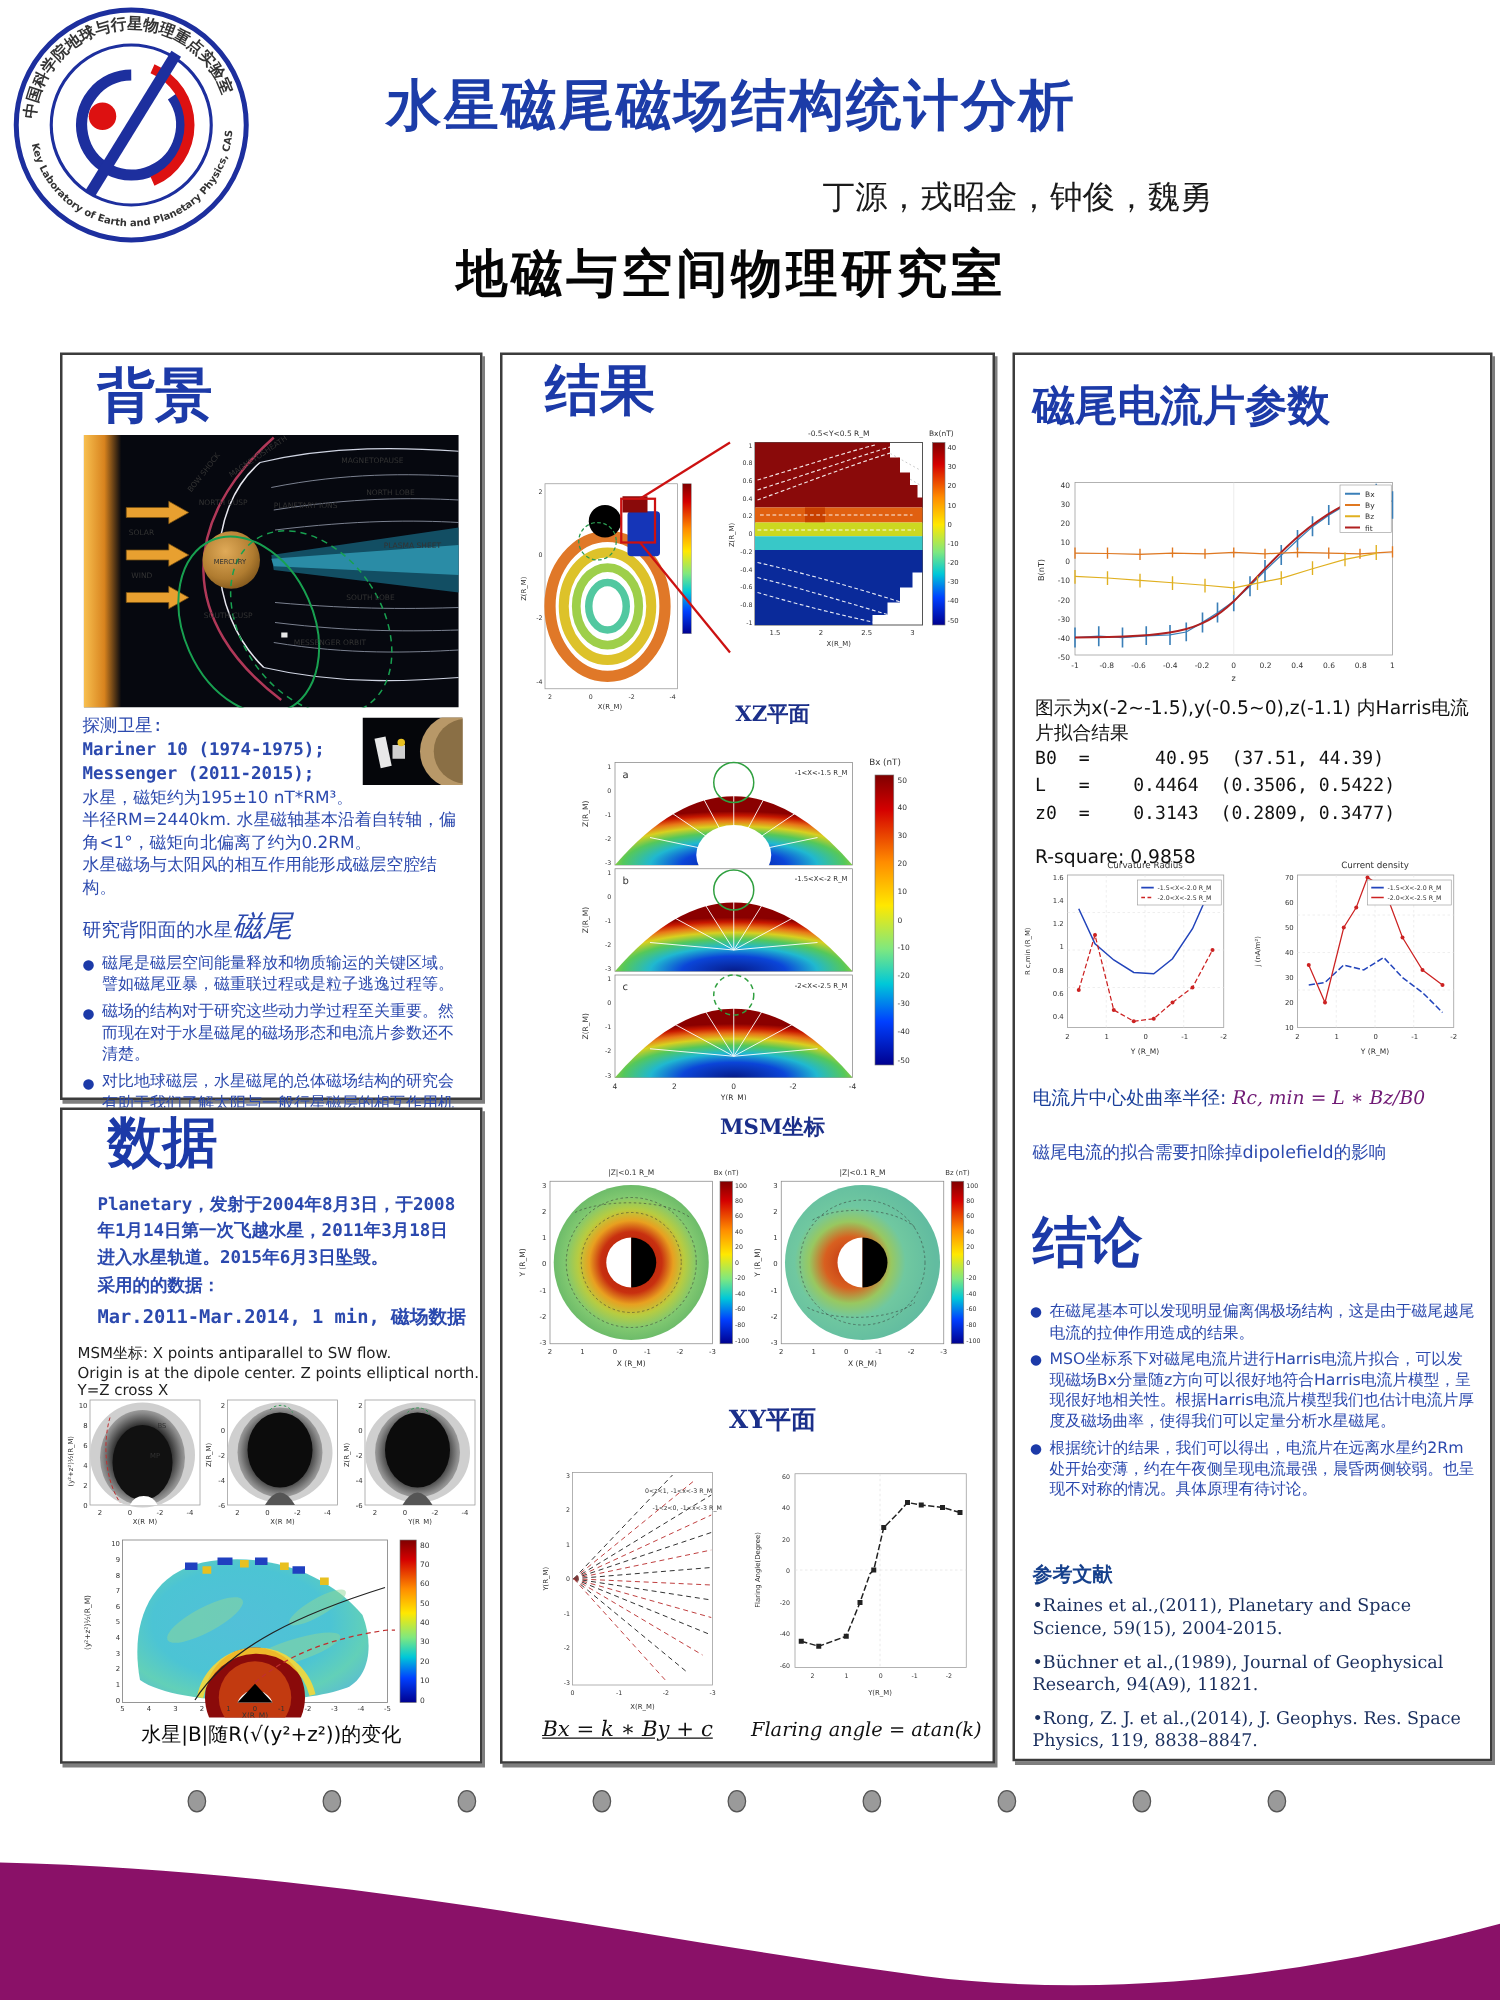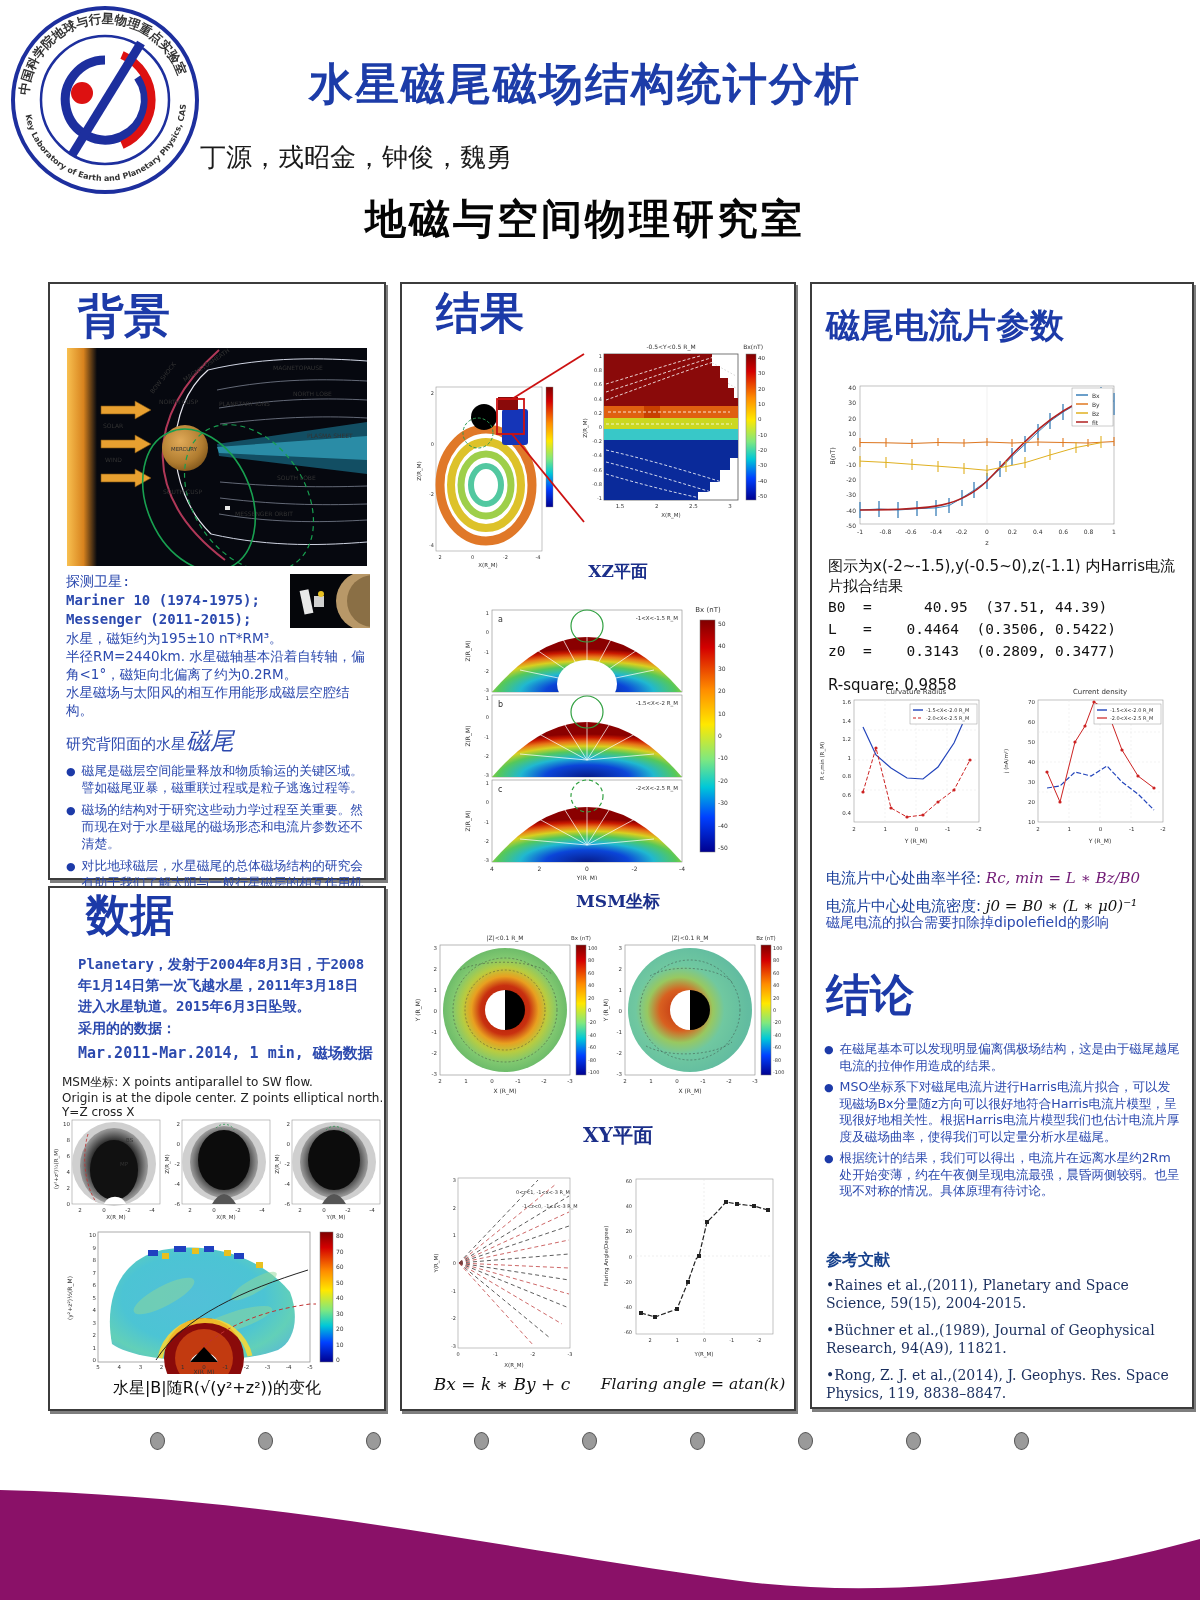--- a/index.html
+++ b/index.html
@@ -102,21 +102,21 @@
       <textPath href="#lpBot" startOffset="6%">Key Laboratory of Earth and Planetary Physics, CAS</textPath>
     </text>
     <g>
       <path d="M95,55 A40,40 0 1 0 128,72" fill="none" stroke="#1d2f9e" stroke-width="9"></path>
       <path d="M112,50 A49,49 0 0 1 112,140" fill="none" stroke="#dd1111" stroke-width="8"></path>
       <circle cx="72" cy="88" r="11" fill="#dd1111"></circle>
       <line x1="131" y1="38" x2="62" y2="150" stroke="#1d2f9e" stroke-width="9"></line>
     </g>
   </svg>
   <div class="abs" style="left:200px;top:55px;width:770px;text-align:center;font-size:44px;font-weight:bold;color:#1c3ca8;letter-spacing:2px;">水星磁尾磁场结构统计分析</div>
-  <div class="abs" style="left:200px;top:140px;width:770px;text-align:left;font-size:26px;color:#1a1a1a;">丁源，戎昭金，钟俊，魏勇</div>
+  <div class="abs" style="left:200px;top:140px;width:770px;text-align:right;font-size:26px;color:#1a1a1a;">丁源，戎昭金，钟俊，魏勇</div>
   <div class="abs" style="left:160px;top:192px;width:850px;text-align:center;font-size:41px;font-weight:bold;color:#050505;letter-spacing:3px;">地磁与空间物理研究室</div>
 </div>
 
 <div class="box" style="left:48px;top:282px;width:334px;height:594px;">
   <div class="abs sec-title" style="left:28px;top:8px;font-size:46px;">背景</div>
 
   <svg class="abs" style="left:17px;top:64px" width="300" height="218" viewBox="0 0 300 218">
     <rect width="300" height="218" fill="#06080f"></rect>
     <rect width="30" height="218" fill="url(#sung)"></rect>
     <g fill="#e8a030" stroke="#7a5210" stroke-width="0.6">
@@ -717,21 +717,21 @@
           <text x="52" y="178">2</text>
           <text x="79.25" y="178">1</text>
           <text x="106.5" y="178">0</text>
           <text x="133.75" y="178">-1</text>
           <text x="161" y="178">-2</text>
         </g>
     <text x="10" y="92" font-size="5.5" transform="rotate(-90 10 92)" text-anchor="middle">Flaring Angle(Degree)</text>
     <text x="106" y="192" font-size="5.5" text-anchor="middle">Y(R_M)</text>
   </svg>
 
-  <div class="abs serif" style="left:10px;top:1090px;width:180px;text-align:center;font-size:17px;font-style:italic;color:#111;">Bx = k ∗ By + c</div>
+  <div class="abs serif" style="left:10px;top:1090px;width:180px;text-align:center;font-size:17px;font-style:italic;color:#111;text-decoration:underline;">Bx = k ∗ By + c</div>
   <div class="abs serif" style="left:196px;top:1091px;width:190px;text-align:center;font-size:15.5px;font-style:italic;color:#111;">Flaring angle = atan(k)</div>
 </div>
 
 <div class="box" style="left:810px;top:282px;width:380px;height:1123px;">
   <div class="abs sec-title" style="left:14px;top:24px;font-size:34px;">磁尾电流片参数</div>
 
   <svg class="abs" style="left:14px;top:92px" width="300" height="172" viewBox="0 0 300 172">
     <rect x="34" y="10" width="254" height="138" fill="#fff" stroke="#999" stroke-width="0.6"></rect>
     <g stroke="#e2e2e2" stroke-width="0.5">
           <line x1="34" y1="66.7" x2="288" y2="66.7"></line>
@@ -896,24 +896,20 @@
           <text x="165" y="149">-2</text>
         </g>
     <text x="10" y="79" font-size="5.5" transform="rotate(-90 10 79)" text-anchor="middle">j (nA/m²)</text>
     <text x="102" y="161" font-size="6" text-anchor="middle">Y (R_M)</text>
   </svg>
 
   <div class="abs" style="left:14px;top:580px;width:356px;font-size:15px;line-height:28px;">
     <div>
       <span style="color:#1a3f9a;">电流片中心处曲率半径:</span>
       <span class="serif" style="font-style:italic;color:#701a75;">Rc, min = L ∗ Bz/B0</span>
-    </div>
-    <div>
-      <span style="color:#1a3f9a;">电流片中心处电流密度:</span>
-      <span class="serif" style="font-style:italic;color:#111;">j0 = B0 ∗ (L ∗ μ0)⁻¹</span>
     </div>
   </div>
   <div class="abs blue-body" style="left:14px;top:628px;width:340px;font-size:14px;line-height:20px;">磁尾电流的拟合需要扣除掉dipolefield的影响</div>
 
   <div class="abs sec-title" style="left:14px;top:688px;font-size:44px;">结论</div>
   <div class="abs" style="left:12px;top:752px;width:358px;color:#2b49ae;">
     <div class="bullet-row" style="font-size:12.6px;line-height:16.5px;">
       <span class="bullet-dot">●</span>
       <span>在磁尾基本可以发现明显偏离偶极场结构，这是由于磁尾越尾电流的拉伸作用造成的结果。</span>
     </div>

